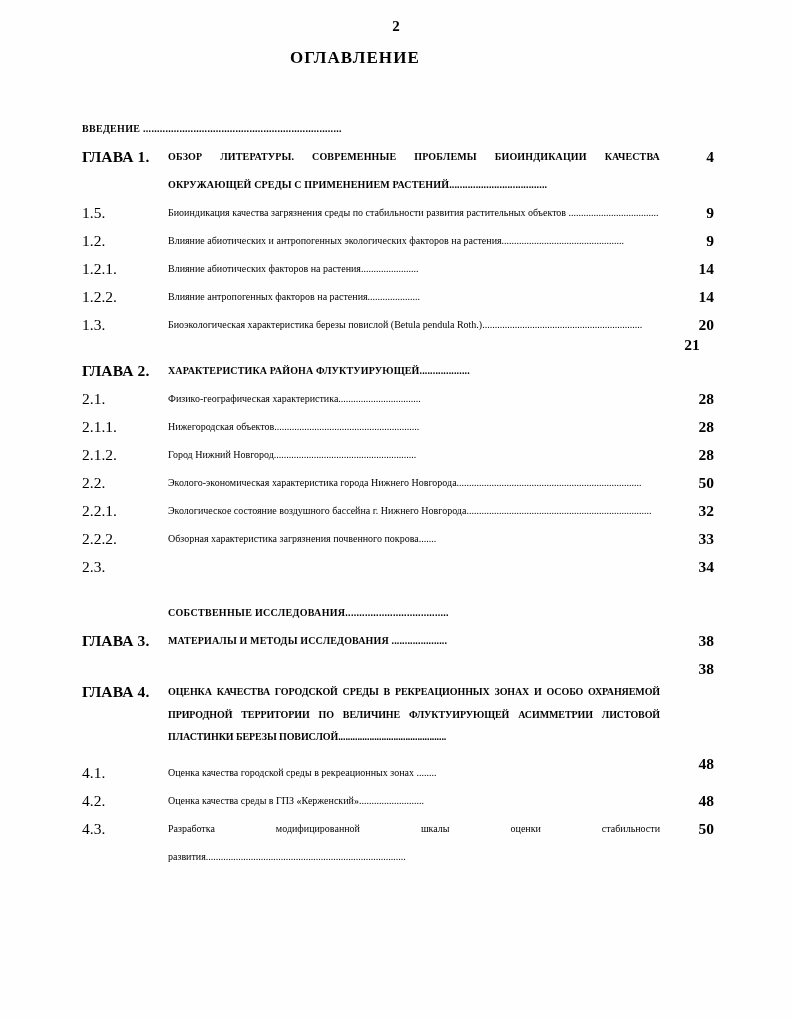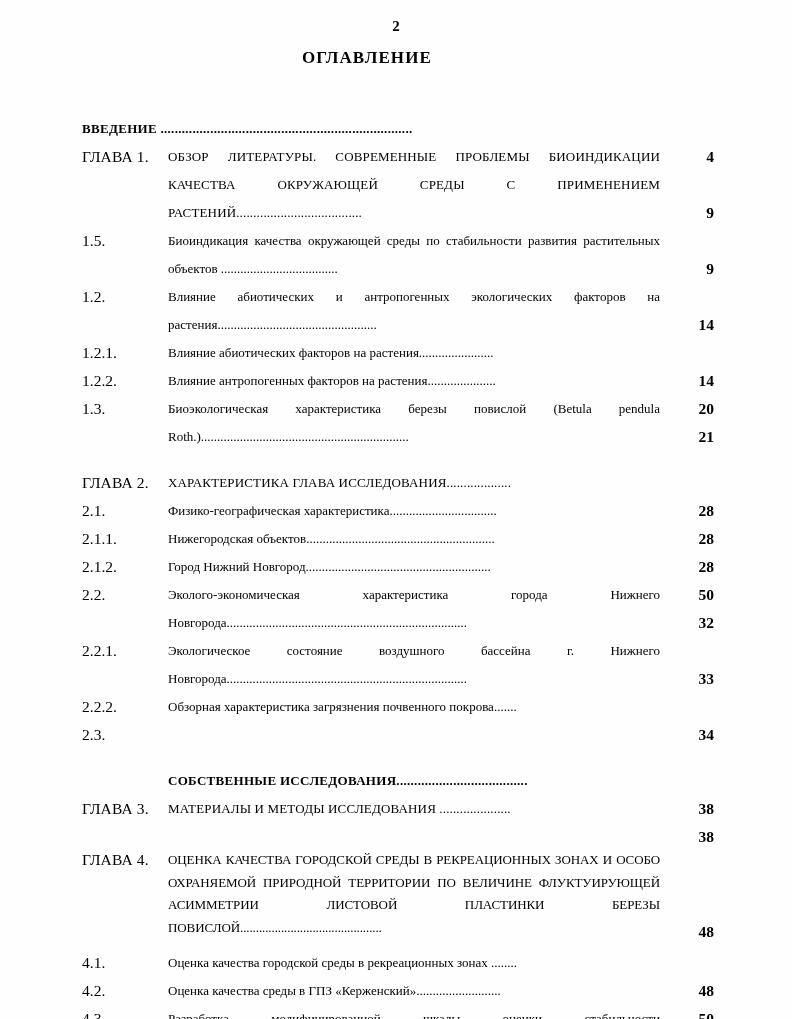--- a/index.html
+++ b/index.html
@@ -24,21 +24,21 @@
     left: 0;
     width: 792px;
     text-align: center;
     font-size: 15px;
     font-weight: bold;
     letter-spacing: 0.2px;
   }
   .doc-title {
     position: absolute;
     top: 48px;
-    left: 12px;
+    left: 0;
     width: 710px;
     text-align: center;
     font-size: 17px;
     font-weight: bold;
     letter-spacing: 1.1px;
   }
   .toc {
     position: absolute;
     top: 105px;
     left: 82px;
@@ -58,40 +58,40 @@
     line-height: 28px;
     white-space: nowrap;
   }
   .body-col {
     flex: 1 1 auto;
     position: relative;
     width: 546px;
   }
   .lead {
     position: relative;
-    font-size: 13px;
+    font-size: 10px;
     line-height: 28px;
     text-align: justify;
     text-justify: inter-word;
     padding-right: 54px;
     hyphens: none;
   }
   .lead.single { text-align: left; }
   .pg {
     position: absolute;
     right: 0;
     width: 44px;
     text-align: right;
     font-size: 15.5px;
     font-weight: bold;
     line-height: 28px;
   }
   
   .row.chapter .num,
-  .row.chapter .lead { font-weight: normal; letter-spacing: 0.15px; }
+  .row.chapter .lead { font-weight: bold; letter-spacing: 0.15px; }
   .row.chapter .lead { text-align: justify; }
 
   
   .row.plain .lead { font-weight: bold; letter-spacing: 0.3px; }
 
   .row.flush .num { width: 0; }
   .row.flush .body-col { width: 632px; }
   .row.flush .lead { padding-right: 54px; }
 
   
@@ -128,21 +128,21 @@
       <div class="num">ГЛАВА 1.</div>
       <div class="body-col">
         <div class="lead">ОБЗОР ЛИТЕРАТУРЫ. СОВРЕМЕННЫЕ ПРОБЛЕМЫ БИОИНДИКАЦИИ КАЧЕСТВА ОКРУЖАЮЩЕЙ СРЕДЫ С ПРИМЕНЕНИЕМ РАСТЕНИЙ.....................................</div>
         <div class="pg" style="top:56px;">9</div>
       </div>
     </div>
 
     <div class="row">
       <div class="num">1.5.</div>
       <div class="body-col">
-        <div class="lead">Биоиндикация качества окружающей среды по стабильности развития растительных объектов ....................................</div>
+        <div class="lead">Биоиндикация качества загрязнения среды по стабильности развития растительных объектов ....................................</div>
         <div class="pg" style="top:28px;">9</div>
       </div>
     </div>
 
     <div class="row">
       <div class="num">1.2.</div>
       <div class="body-col">
         <div class="lead">Влияние абиотических и антропогенных экологических факторов на растения.................................................</div>
         <div class="pg" style="top:28px;">14</div>
       </div>
@@ -161,30 +161,30 @@
       <div class="body-col">
         <div class="lead single">Влияние антропогенных факторов на растения.....................</div>
         <div class="pg">20</div>
       </div>
     </div>
 
     <div class="row">
       <div class="num">1.3.</div>
       <div class="body-col">
         <div class="lead">Биоэкологическая характеристика березы повислой (Betula pendula Roth.)................................................................</div>
-        <div class="pg" style="top:28px;">21</div>
+        <div class="pg" style="top:20px;text-align:center;">21</div>
       </div>
     </div>
 
     <div class="gap-md"></div>
 
     <div class="row chapter">
       <div class="num">ГЛАВА 2.</div>
       <div class="body-col">
-        <div class="lead single">ХАРАКТЕРИСТИКА ГЛАВА ИССЛЕДОВАНИЯ...................</div>
+        <div class="lead single">ХАРАКТЕРИСТИКА РАЙОНА ФЛУКТУИРУЮЩЕЙ...................</div>
         <div class="pg">28</div>
       </div>
     </div>
 
     <div class="row">
       <div class="num">2.1.</div>
       <div class="body-col">
         <div class="lead single">Физико-географическая характеристика.................................</div>
         <div class="pg">28</div>
       </div>

